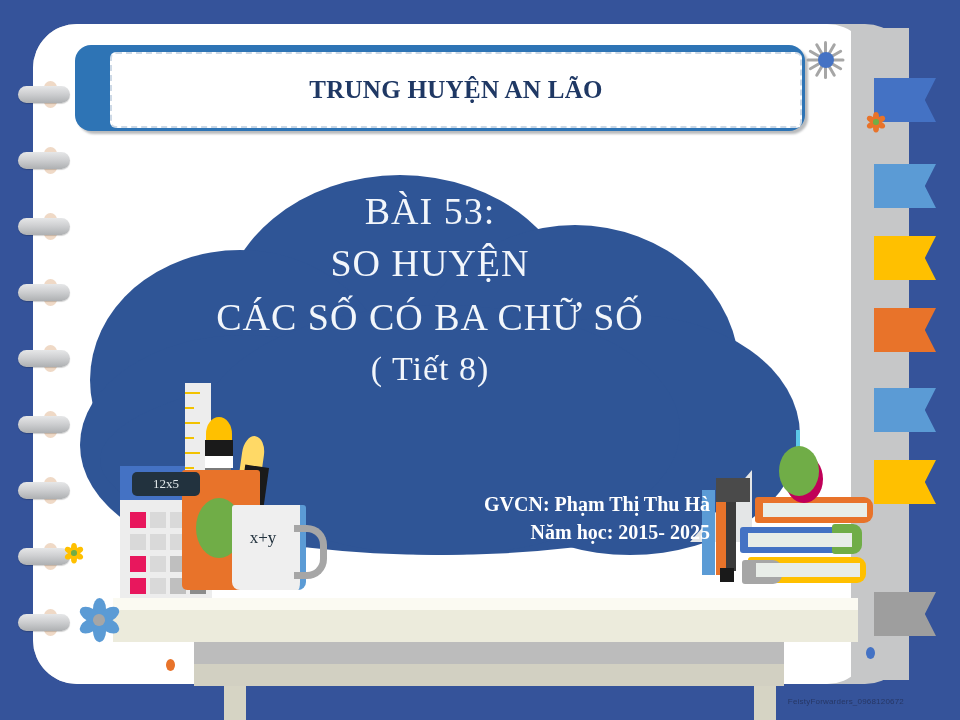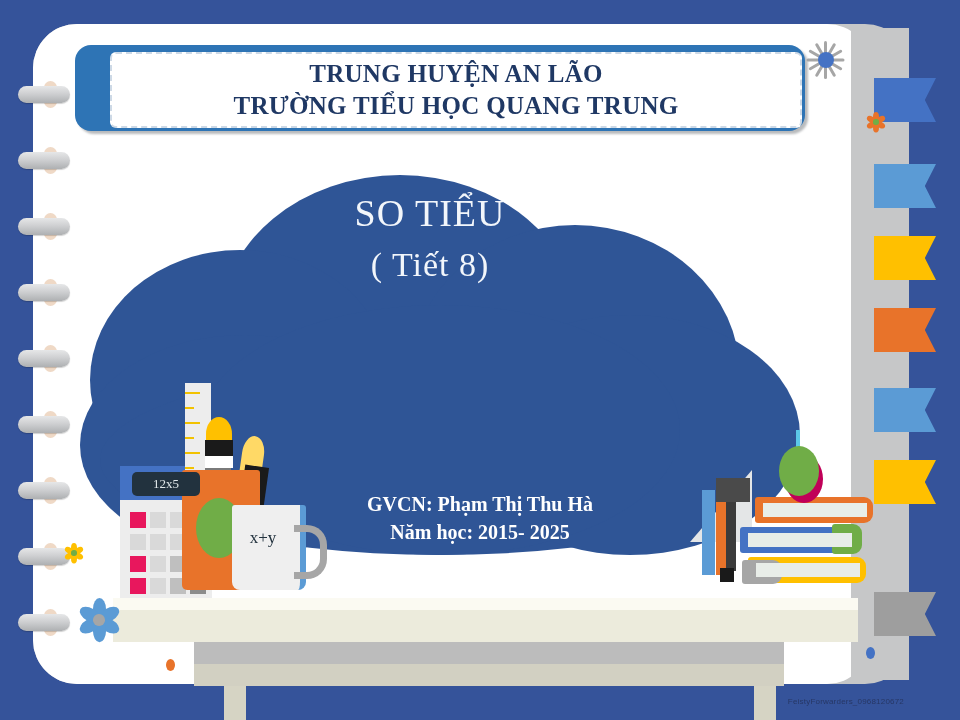--- a/index.html
+++ b/index.html
@@ -38,21 +38,21 @@
 
   .title-wrap{position:absolute;left:150px;top:186px;width:560px;text-align:center;
     color:#F2F6FB;z-index:5;}
   .t1{font-size:38px;line-height:50px;letter-spacing:1px;}
   .t2{font-size:38px;line-height:54px;letter-spacing:1px;}
   .t3{font-size:38px;line-height:54px;letter-spacing:1px;}
   .t4{font-size:34px;line-height:50px;letter-spacing:1px;}
 
   .sub-wrap{position:absolute;left:250px;top:490px;width:460px;text-align:center;
     color:#ffffff;z-index:6;font-weight:bold;}
-  .sub-line{font-size:20px;line-height:28px;}
+  .sub-line{font-size:20px;line-height:28px;text-align:right;}
 
   
   .desk-top{position:absolute;left:113px;top:598px;width:745px;height:44px;background:#ECEBDC;}
   .desk-top2{position:absolute;left:113px;top:598px;width:745px;height:12px;background:#FBFAF2;}
   .shelf-a{position:absolute;left:194px;top:642px;width:590px;height:22px;background:#BCBCBC;}
   .shelf-b{position:absolute;left:194px;top:664px;width:590px;height:22px;background:#D2D0C2;}
   .leg{position:absolute;top:686px;width:22px;height:34px;background:#D6D4C4;}
 
   
   .calc-body{position:absolute;left:120px;top:500px;width:92px;height:100px;background:#EDEDED;}
@@ -127,35 +127,36 @@
       <div class="ribbon" style="background: rgb(232, 115, 42); top: 308px;"></div>
       <div class="ribbon" style="background: rgb(91, 155, 213); top: 388px;"></div>
       <div class="ribbon" style="background: rgb(255, 192, 0); top: 460px;"></div>
       <div class="ribbon" style="background: rgb(158, 158, 158); top: 592px;"></div>
     </div>
 
   <div class="banner-shadow"></div>
   <div class="banner-blue"></div>
   <div class="banner-inner">
     <div class="banner-line">TRUNG HUYỆN AN LÃO</div>
-    <div class="banner-line">TRƯỜNG TIỂU HỌC QUANG TRUNG</div>
   </div>
 
   <div id="cloud">
       <div class="blob" style="background: rgb(47, 85, 150); left: 140px; top: 10px; width: 360px; height: 300px;"></div>
       <div class="blob" style="background: rgb(47, 85, 150); left: 10px; top: 85px; width: 300px; height: 260px;"></div>
       <div class="blob" style="background: rgb(47, 85, 150); left: 330px; top: 60px; width: 330px; height: 300px;"></div>
       <div class="blob" style="background: rgb(47, 85, 150); left: 0px; top: 170px; width: 330px; height: 220px;"></div>
       <div class="blob" style="background: rgb(47, 85, 150); left: 20px; top: 200px; width: 680px; height: 190px;"></div>
       <div class="blob" style="background: rgb(47, 85, 150); left: 380px; top: 150px; width: 340px; height: 240px;"></div>
       <div class="blob" style="background: rgb(47, 85, 150); left: 120px; top: 140px; width: 480px; height: 250px;"></div>
     </div>
 
   <div class="title-wrap">
-    <div class="t2">SO TIỂU</div>
+    <div class="t1">BÀI 53:</div>
+    <div class="t2">SO HUYỆN</div>
+    <div class="t3">CÁC SỐ CÓ BA CHỮ SỐ</div>
     <div class="t4">( Tiết 8)</div>
   </div>
 
   <div class="sub-wrap">
     <div class="sub-line">GVCN: Phạm Thị Thu Hà</div>
     <div class="sub-line">Năm học: 2015- 2025</div>
   </div>
 
   <div id="left-art"></div>
   <div class="calc-blue"></div>

